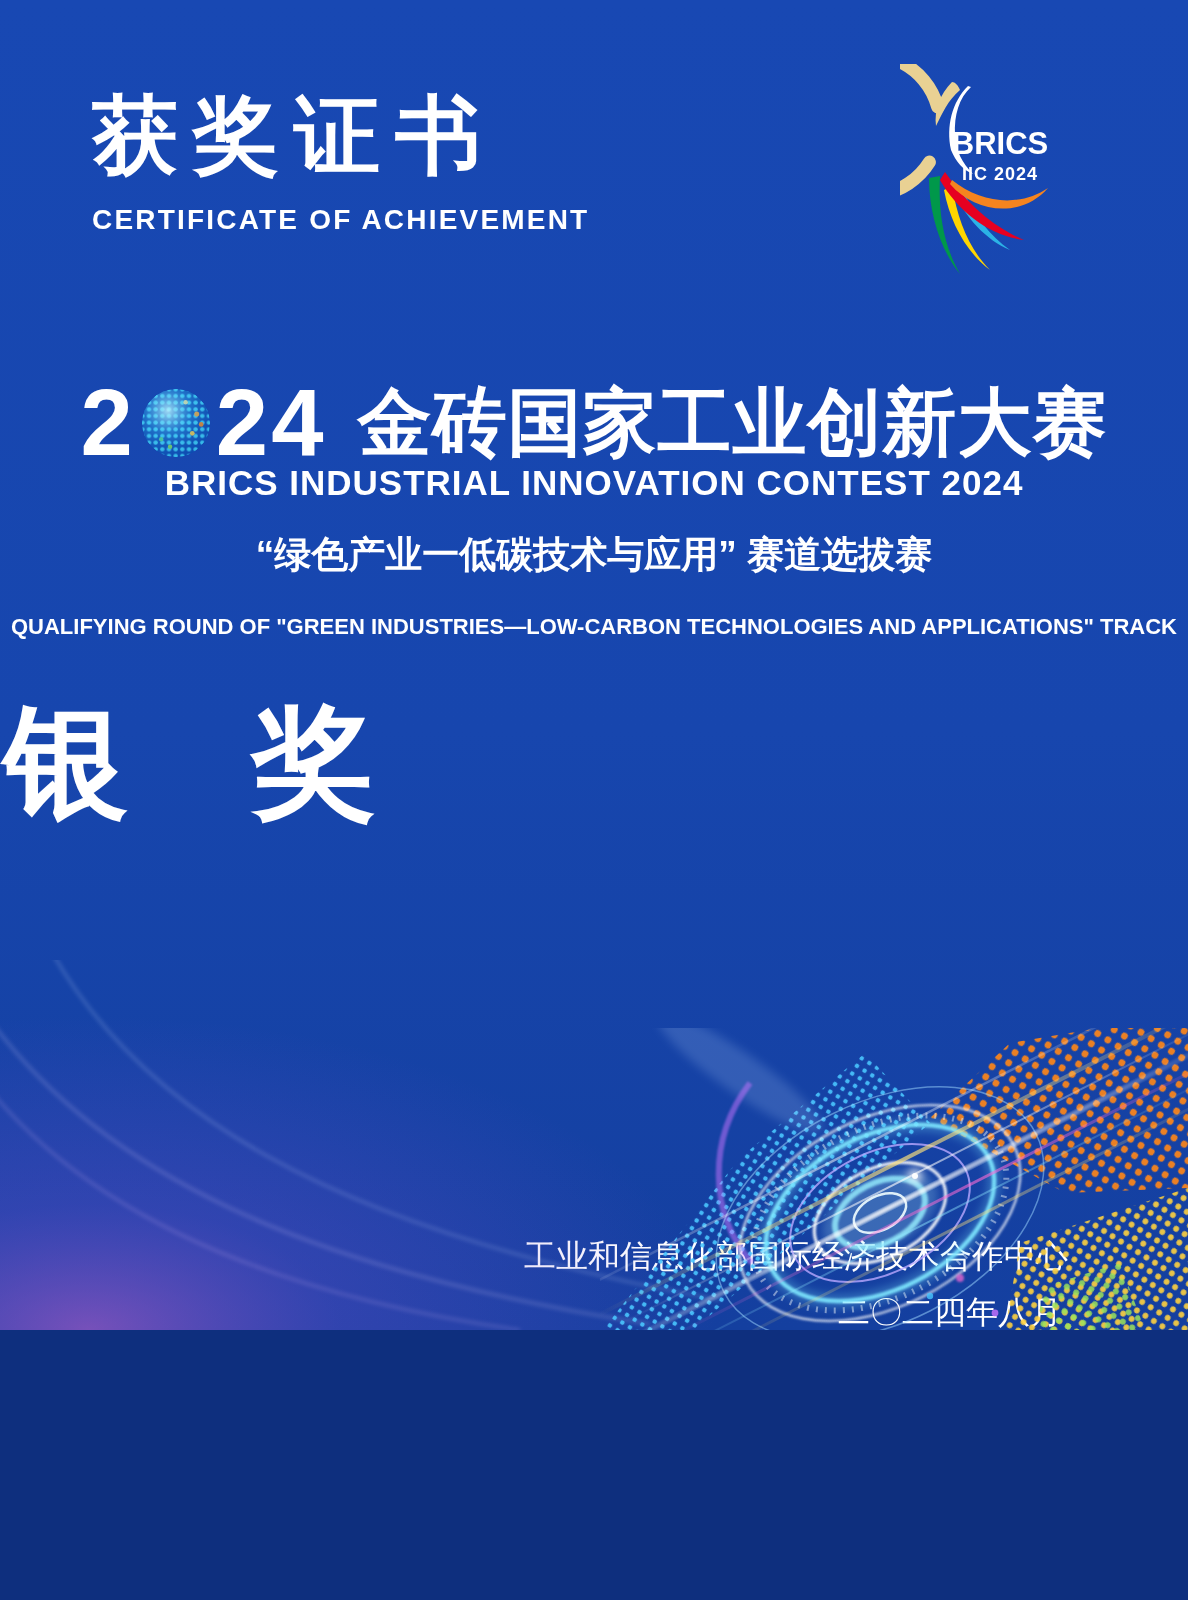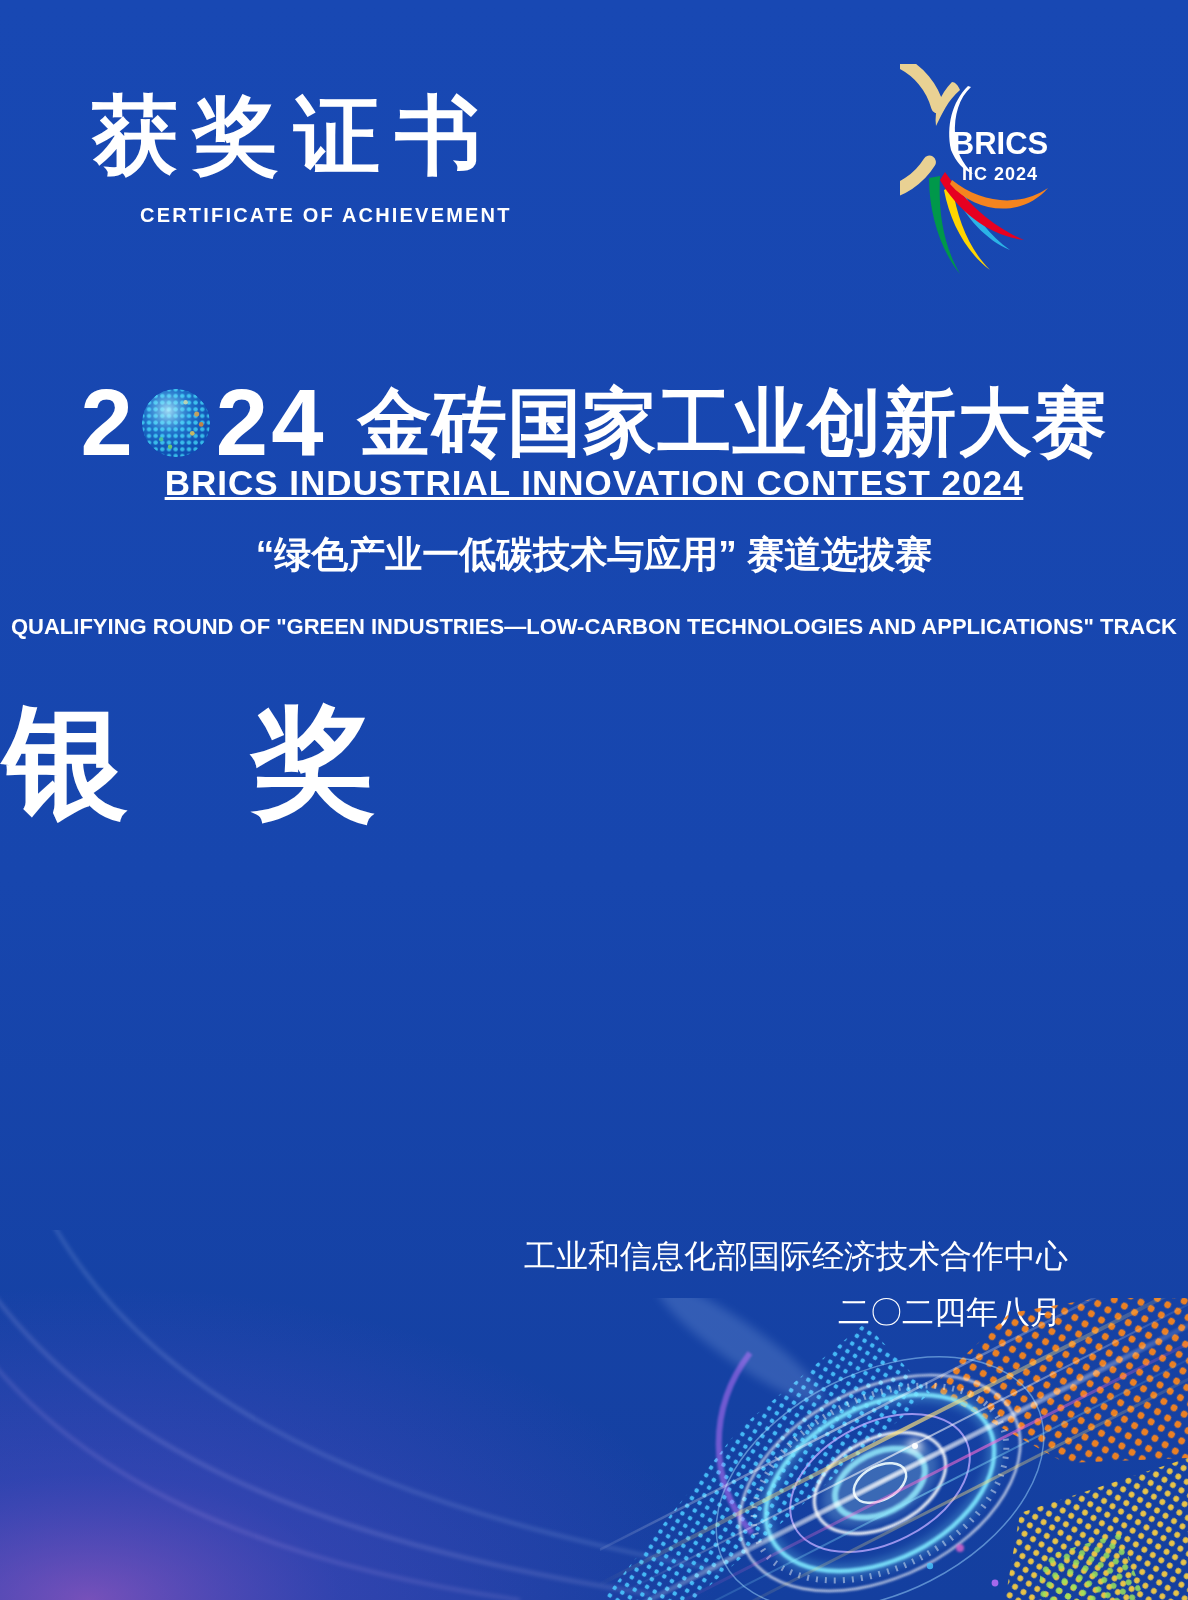--- a/index.html
+++ b/index.html
@@ -1,53 +1,51 @@
 <!DOCTYPE html>
 <html><head>
 <meta charset="utf-8">
 <style>
   html, body { margin: 0; padding: 0; background: #0e2f7e; }
   .certificate {
     position: relative;
     width: 1188px;
-    height: 1600px;
+    height: 1330px;
     margin: 0 auto;
     overflow: hidden;
     background: linear-gradient(180deg, #1848b3 0%, #1746ae 55%, #143f9f 100%);
     color: #ffffff;
     font-family: "Liberation Sans", sans-serif;
   }
   
   .header-block { position: absolute; top: 92px; left: 92px; }
   .title-cn {
     font-size: 86px; font-weight: 700; letter-spacing: 15px; line-height: 1;
     white-space: nowrap;
   }
   .title-en {
-    font-size: 20px; font-weight: 700; letter-spacing: 2.2px; margin-top: 26px;
-    white-space: nowrap;
-    margin-left: 48px;
+    font-size: 28px; font-weight: 700; letter-spacing: 2.2px; margin-top: 26px;
+    white-space: nowrap;
   }
   .logo-box { position: absolute; top: 64px; right: 96px; width: 192px; height: 228px; }
   .logo-box svg { width: 100%; height: 100%; display: block; }
   
   .main-line {
     position: absolute; top: 376px; left: 0; width: 100%;
     display: flex; justify-content: center; align-items: center;
     font-weight: 700; white-space: nowrap;
   }
   .year-num { font-size: 94px; font-weight: 800; letter-spacing: 3px; line-height: 1; }
   .globe-wrap { display: inline-block; width: 74px; height: 74px; margin: 0 3px; }
   .globe-wrap svg { width: 74px; height: 74px; display: block; }
   .main-cn { font-size: 74px; margin-left: 31px; letter-spacing: 1px; line-height: 1; }
   .contest-en {
     position: absolute; top: 463px; left: 0; width: 100%;
     text-align: center; font-size: 35px; font-weight: 700; letter-spacing: 1px;
     white-space: nowrap;
-    text-decoration: underline;
   }
   .track-cn {
     position: absolute; top: 532px; left: 0; width: 100%;
     text-align: center; font-size: 37px; font-weight: 700; line-height: 1.25;
     white-space: nowrap;
   }
   .track-en {
     position: absolute; top: 614px; left: 0; width: 100%;
     text-align: center; font-size: 22px; font-weight: 700; letter-spacing: 0px;
     white-space: nowrap;

